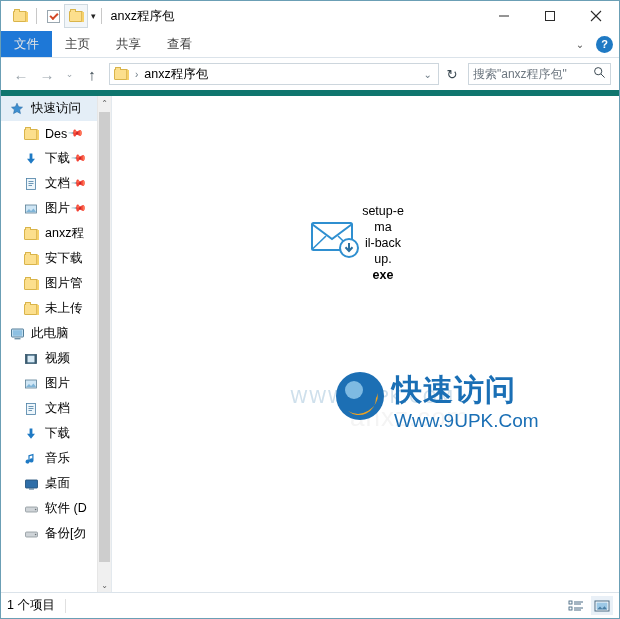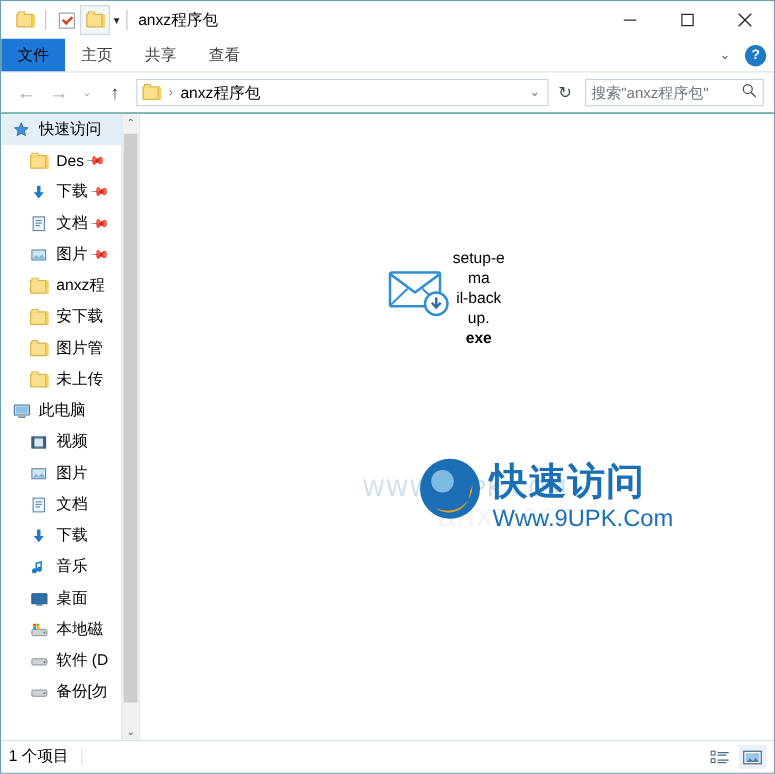--- a/index.html
+++ b/index.html
@@ -148,21 +148,21 @@
   .tab {
     padding: 0 13px;
     display: flex;
     align-items: center;
     font-size: 12.5px;
     color: #404040;
     white-space: nowrap;
   }
   .tab.active {
     background: #1e78d7;
-    color: #000000;
+    color: #e5e5e5;
   }
   .ribbon-right {
     position: absolute;
     right: 6px;
     top: 0;
     height: 26px;
     display: flex;
     align-items: center;
     gap: 8px;
   }
@@ -257,21 +257,21 @@
   }
   .search-ico {
     margin-left: auto;
     color: #3c4a53;
   }
 
   
   .body {
     flex: 1;
     display: flex;
-    border-top: 1px solid #0f766e;
+    border-top: 6px solid #0f766e;
     min-height: 0;
     position: relative;
   }
   .navpane {
     width: 110px;
     min-width: 110px;
     background: #ffffff;
     border-right: 1px solid #e3e9ee;
     position: relative;
     overflow: hidden;
@@ -709,33 +709,20 @@
         <div class="navrow">
           <span class="ico">
             <svg width="15" height="14" viewBox="0 0 15 14">
                 <rect x="1.5" y="3" width="12" height="8" rx="0.5" fill="#2f6ea8" stroke="#28557e" stroke-width="0.9"></rect>
                 <rect x="5" y="11.4" width="5" height="1.2" fill="#5a7e9a"></rect>
               </svg>
           </span>
           <span class="lbl">桌面</span>
         </div>
 
-        <div class="navrow">
-          <span class="ico">
-            <svg width="15" height="14" viewBox="0 0 15 14">
-                <rect x="1.5" y="6.5" width="12" height="5" rx="1" fill="#cfd4d8" stroke="#8b949b" stroke-width="0.8"></rect>
-                <rect x="2.5" y="2" width="2.3" height="2.3" fill="#f25022"></rect>
-                <rect x="5.2" y="2" width="2.3" height="2.3" fill="#7fba00"></rect>
-                <rect x="2.5" y="4.6" width="2.3" height="1.8" fill="#00a4ef"></rect>
-                <rect x="5.2" y="4.6" width="2.3" height="1.8" fill="#ffb900"></rect>
-                <circle cx="11.6" cy="9" r="0.8" fill="#6b7278"></circle>
-              </svg>
-          </span>
-          <span class="lbl">本地磁</span>
-        </div>
 
         <div class="navrow">
           <span class="ico">
             <svg width="15" height="14" viewBox="0 0 15 14">
                 <rect x="1.5" y="5" width="12" height="5" rx="1" fill="#cfd4d8" stroke="#8b949b" stroke-width="0.8"></rect>
                 <circle cx="11.6" cy="7.5" r="0.8" fill="#6b7278"></circle>
               </svg>
           </span>
           <span class="lbl">软件 (D</span>
         </div>

